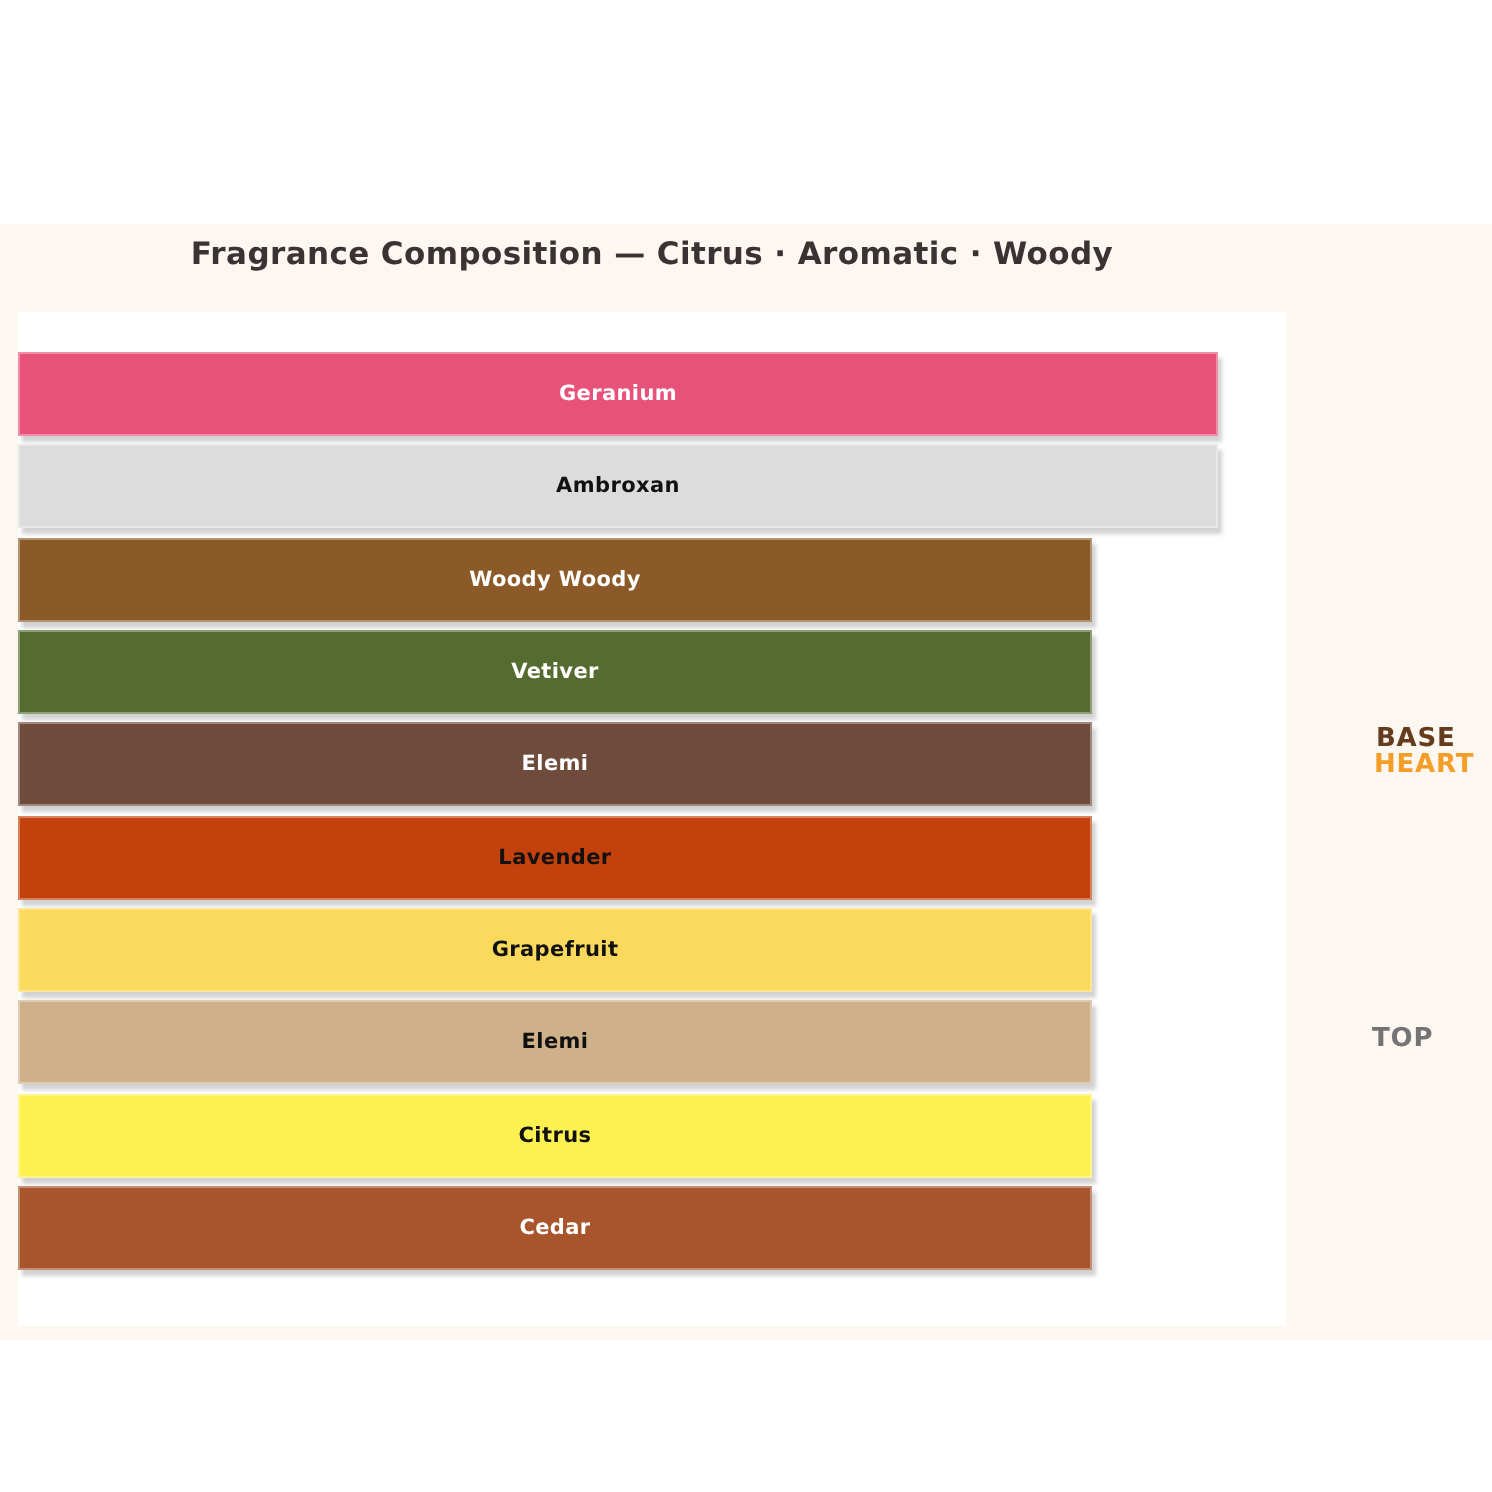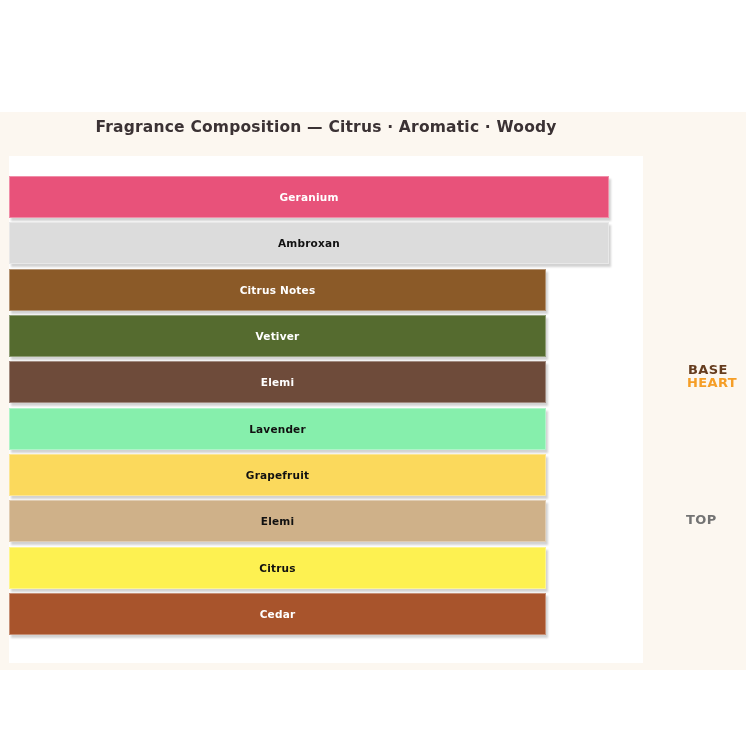--- a/index.html
+++ b/index.html
@@ -37,29 +37,29 @@
   <div class="chart-title" style="color: rgb(59, 50, 52);">Fragrance Composition — Citrus · Aromatic · Woody</div>
 
   <div class="plot" style="background: rgb(255, 255, 255);">
       <div class="bar" style="top: 20px; width: 600px; background: rgb(232, 82, 122);">
         <span style="color: rgb(255, 255, 255);">Geranium</span>
       </div>
       <div class="bar" style="top: 66px; width: 600px; background: rgb(220, 220, 220);">
         <span style="color: rgb(17, 17, 17);">Ambroxan</span>
       </div>
       <div class="bar" style="top: 113px; width: 537px; background: rgb(139, 90, 40);">
-        <span style="color: rgb(255, 255, 255);">Citrus Notes</span>
+        <span style="color: rgb(255, 255, 255);">Woody Woody</span>
       </div>
       <div class="bar" style="top: 159px; width: 537px; background: rgb(85, 107, 47);">
         <span style="color: rgb(255, 255, 255);">Vetiver</span>
       </div>
       <div class="bar" style="top: 205px; width: 537px; background: rgb(110, 75, 58);">
         <span style="color: rgb(255, 255, 255);">Elemi</span>
       </div>
-      <div class="bar" style="top: 252px; width: 537px; background: #86efac;">
+      <div class="bar" style="top: 252px; width: 537px; background: #c2410c;">
         <span style="color: rgb(17, 17, 17);">Lavender</span>
       </div>
       <div class="bar" style="top: 298px; width: 537px; background: rgb(251, 217, 92); text-align: right;">
         <span style="color: rgb(17, 17, 17);">Grapefruit</span>
       </div>
       <div class="bar" style="top: 344px; width: 537px; background: rgb(207, 177, 137);">
         <span style="color: rgb(17, 17, 17);">Elemi</span>
       </div>
       <div class="bar" style="top: 391px; width: 537px; background: rgb(253, 241, 81);">
         <span style="color: rgb(17, 17, 17);">Citrus</span>

